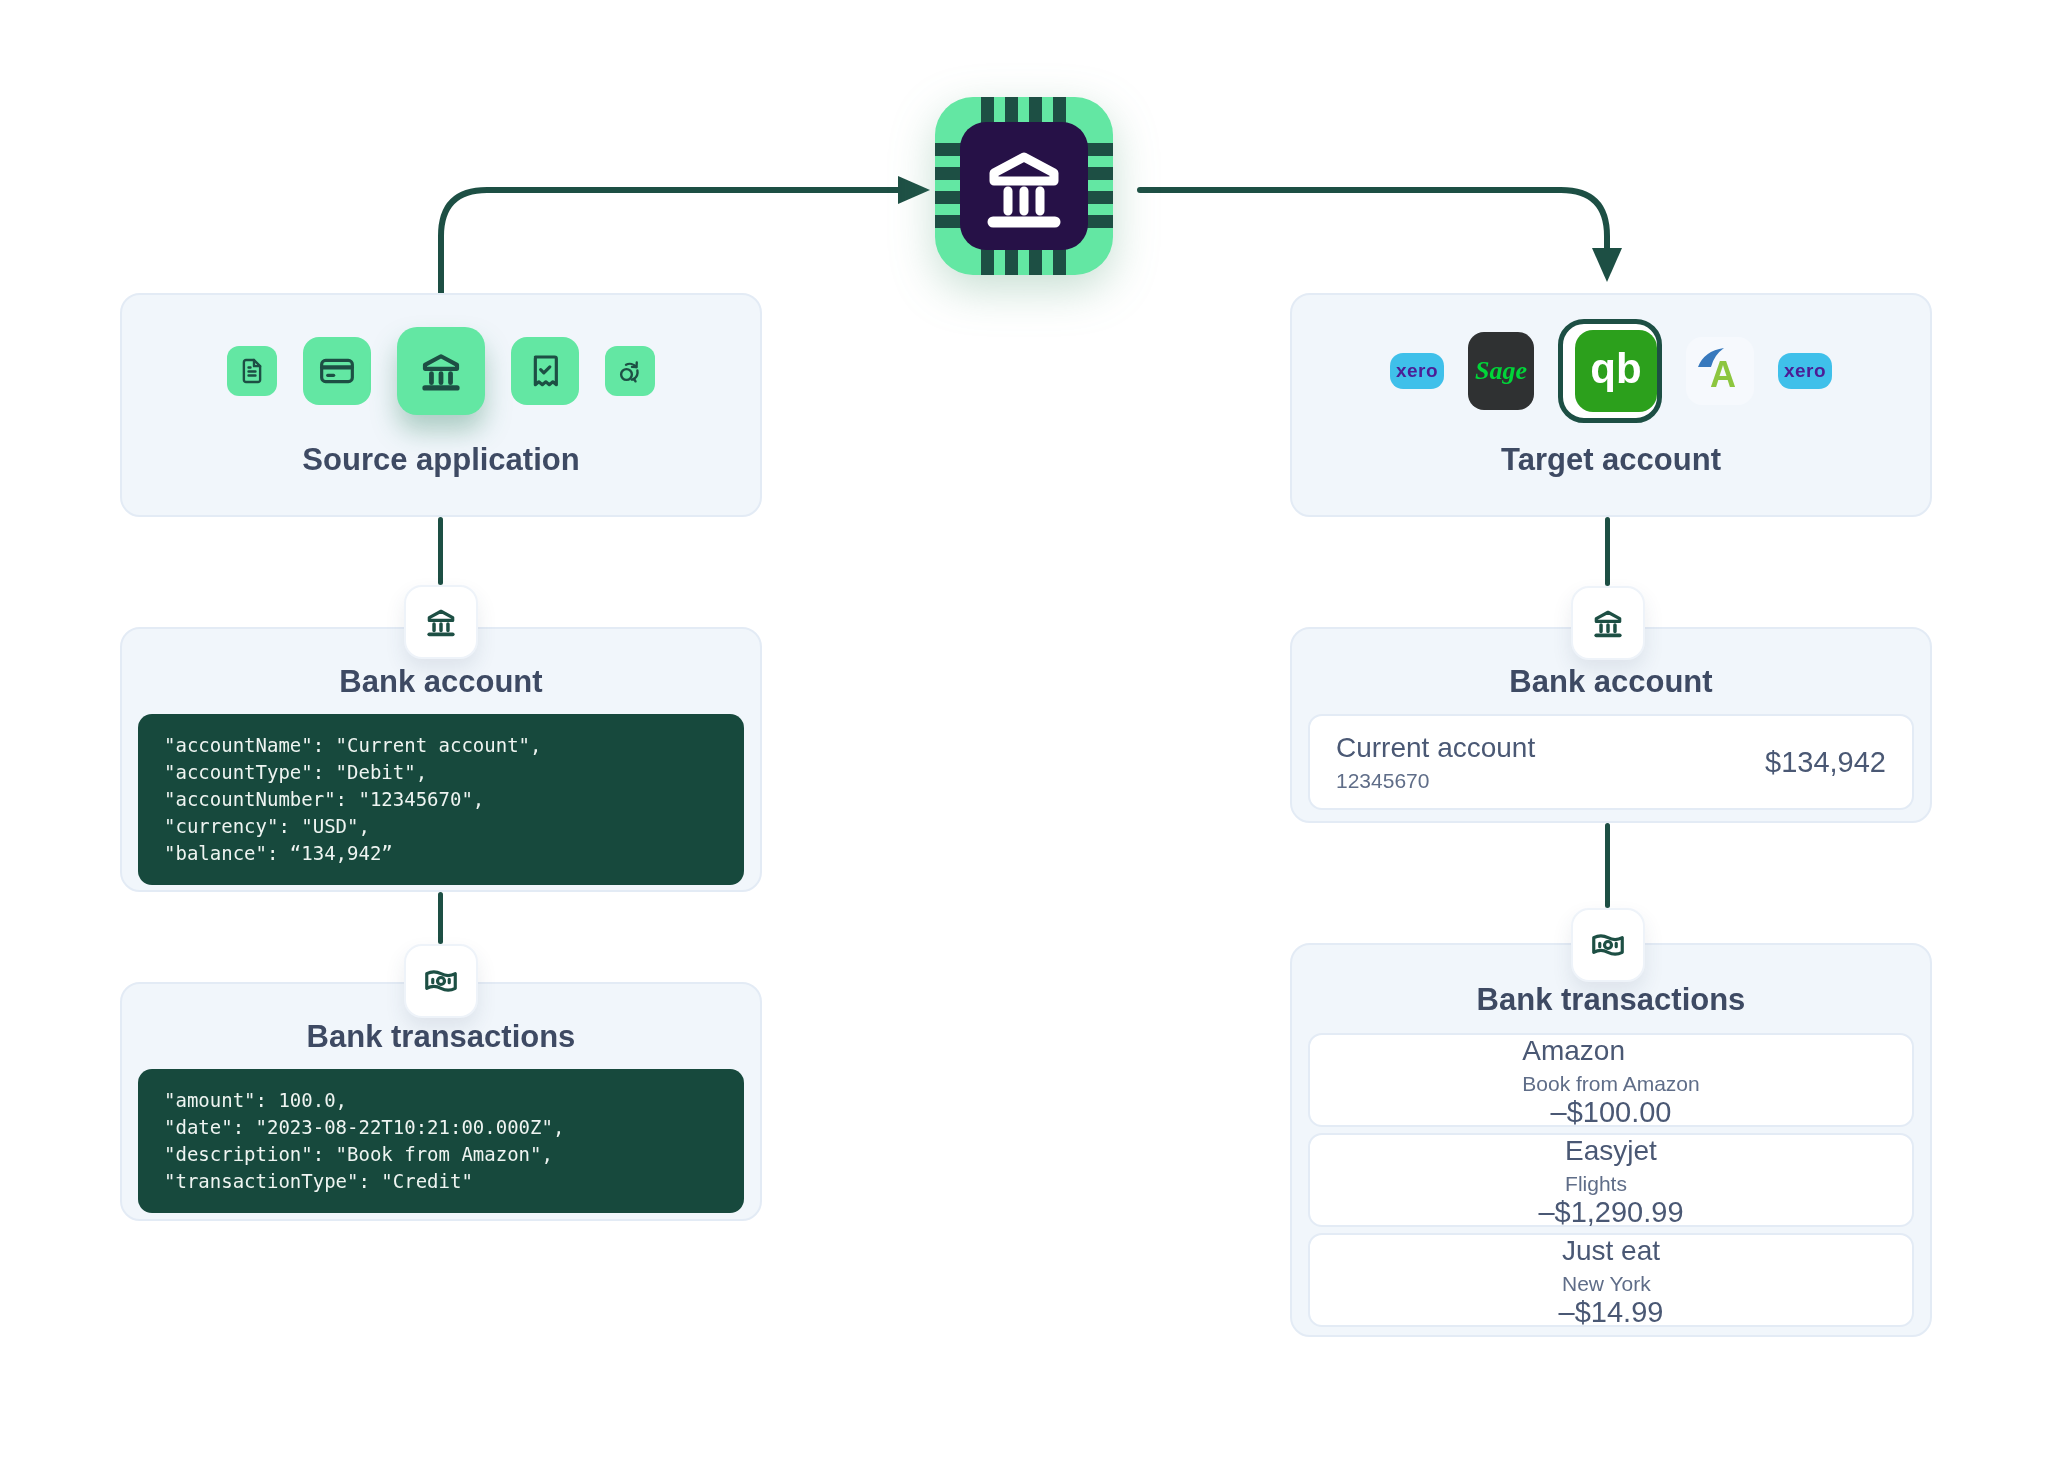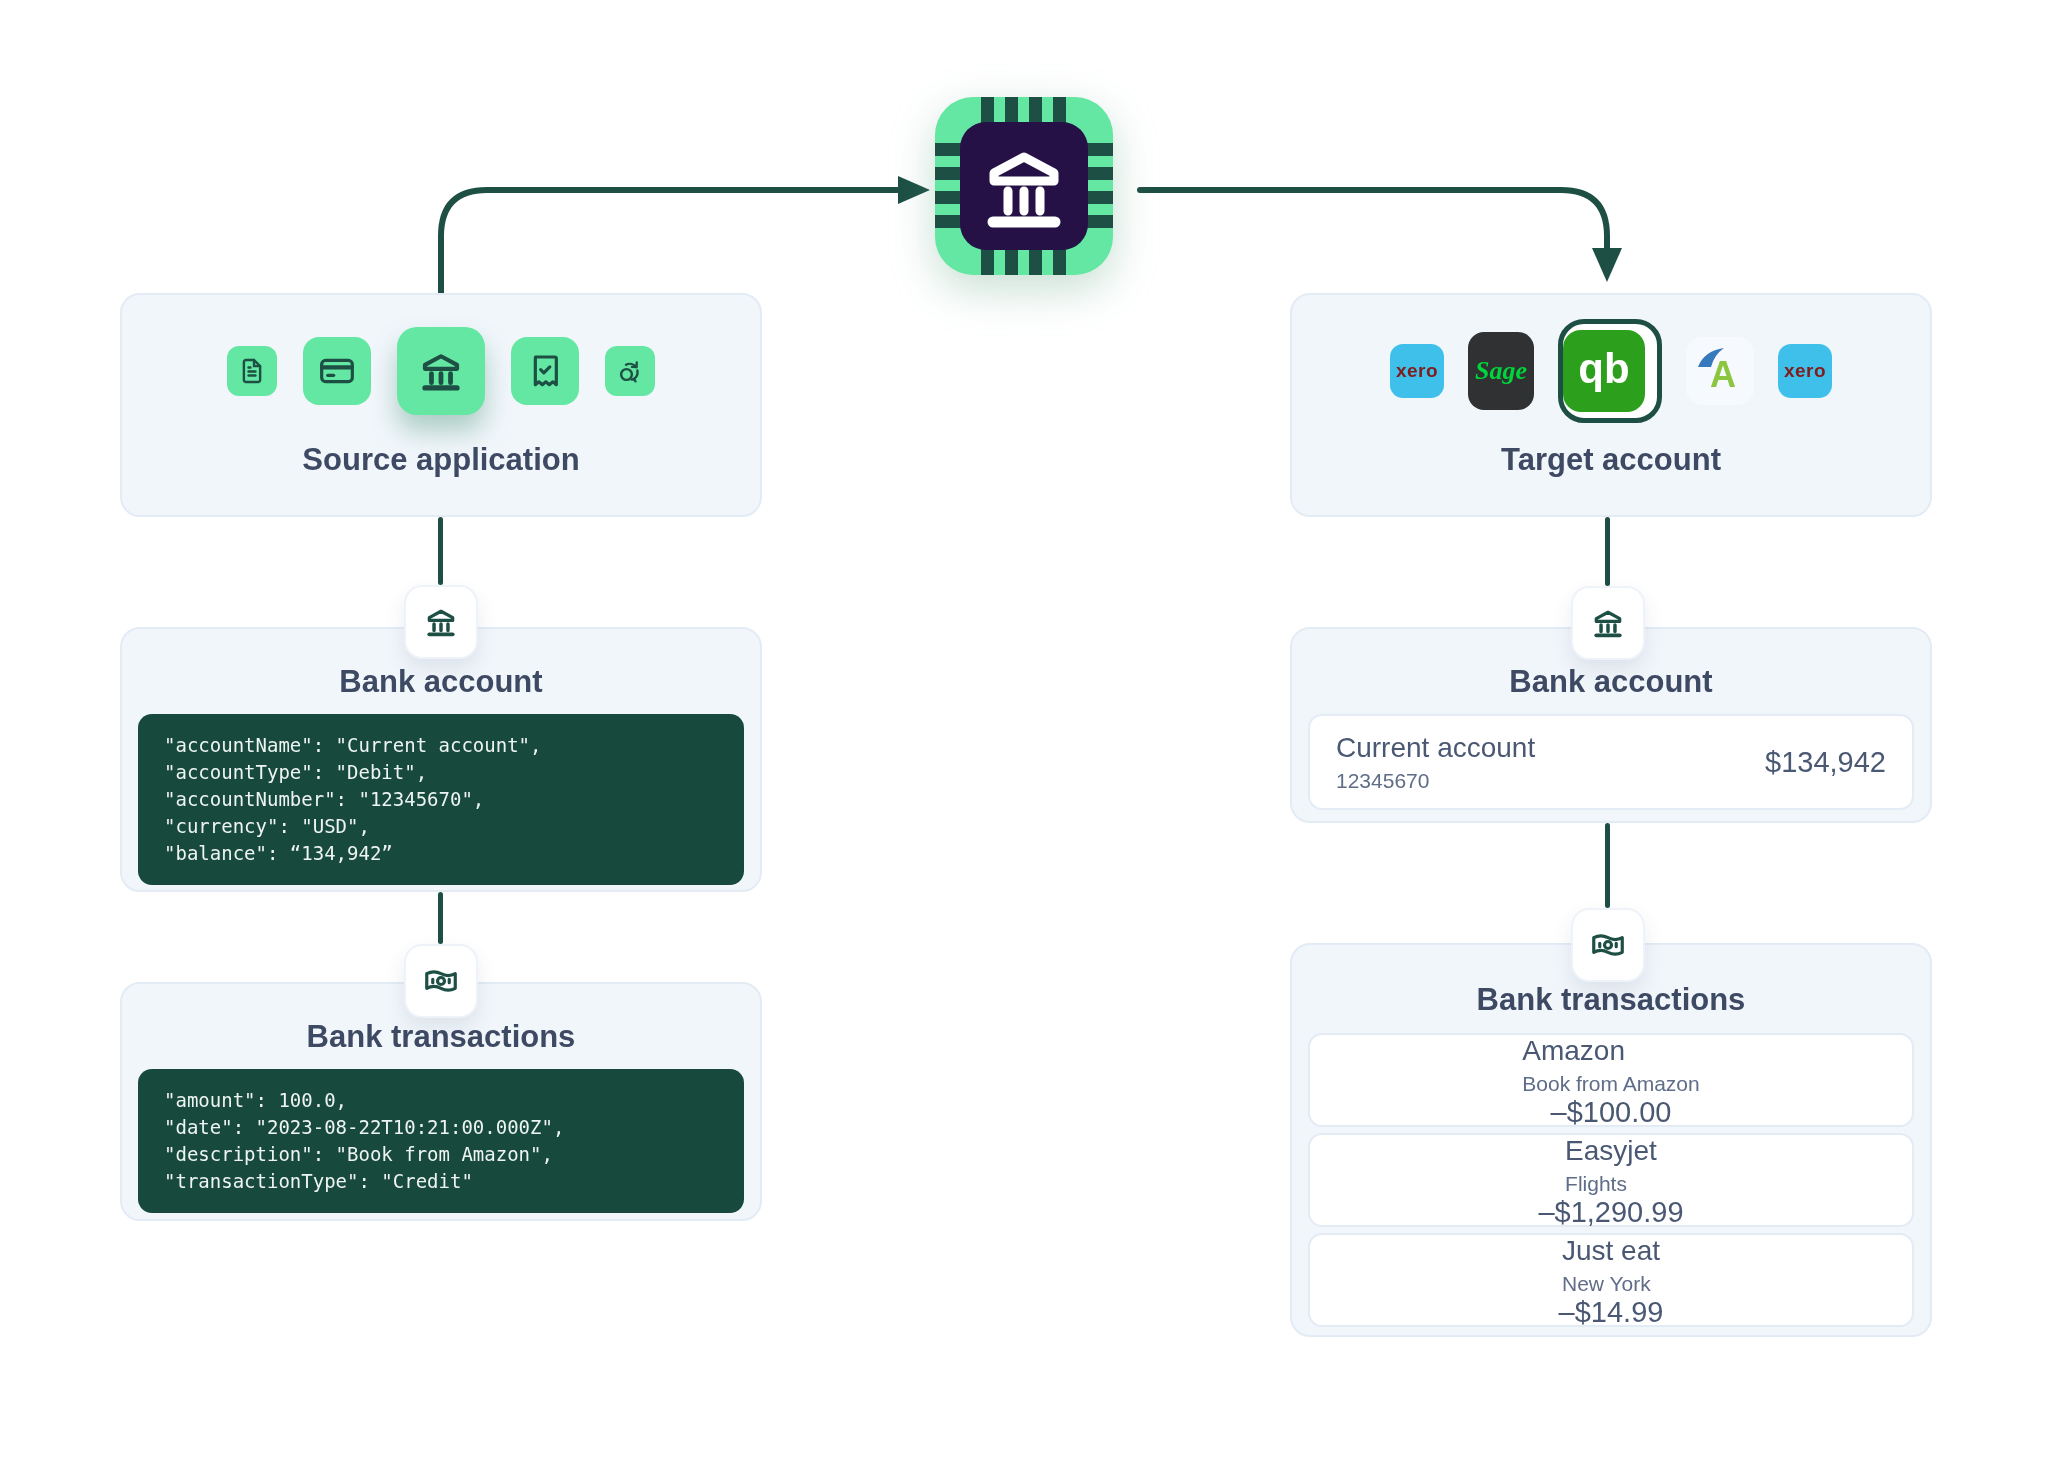--- a/index.html
+++ b/index.html
@@ -30,27 +30,27 @@
         color:var(--icon-stroke,#1d4f44);}
   .sz50{width:50px;height:50px;border-radius:12px;}
   .sz68{width:68px;height:68px;border-radius:16px;}
   .sz88{width:88px;height:88px;border-radius:20px;box-shadow:0 16px 26px rgba(46,130,94,.35);}
   .sz50 svg{width:30px;height:30px;}
   .sz68 svg{width:40px;height:40px;}
   .sz88 svg{width:52px;height:52px;}
 
   
   .app{display:flex;align-items:center;justify-content:center;box-sizing:border-box;}
-  .app-xero{width:54px;height:54px;border-radius:13px;background:var(--xero-blue,#3fc0ea);
-            color:#7f1d1d;font-size:19px;font-weight:700;letter-spacing:.5px;}
+  .app-xero{width:54px;height:36px;border-radius:13px;background:var(--xero-blue,#3fc0ea);
+            color:#4c1d95;font-size:19px;font-weight:700;letter-spacing:.5px;}
   .app-sage{width:66px;height:78px;border-radius:16px;background:var(--sage-bg,#2f3132);
             color:var(--sage-green,#00d639);font-family:"Liberation Serif",serif;
             font-style:italic;font-weight:700;font-size:26px;}
   .qb-ring{width:104px;height:104px;border-radius:26px;border:5px solid var(--arrow,#1d4f44);
-           background:#fff;display:flex;align-items:center;justify-content:flex-start;box-sizing:border-box;}
+           background:#fff;display:flex;align-items:center;justify-content:flex-end;box-sizing:border-box;}
   .app-qb{width:82px;height:82px;border-radius:18px;background:var(--qb-green,#2ca01c);
           color:#fff;font-weight:700;font-size:42px;line-height:1;padding-bottom:4px;}
   .app-fa{width:68px;height:68px;border-radius:16px;background:#f6f9fd;position:relative;}
   .fa-letter{color:var(--freeagent-green,#8cc63f);font-weight:700;font-size:36px;margin-top:8px;margin-left:6px;}
   .fa-wing{position:absolute;left:10px;top:10px;}
 
   
   .code{align-self:stretch;margin:13px 16px 0;background:var(--code-bg,#17493d);border-radius:14px;
         padding:18px 26px;font-family:"DejaVu Sans Mono",monospace;font-size:19px;line-height:27px;
         color:var(--code-text,#eef4f1);text-align:left;box-sizing:border-box;}

